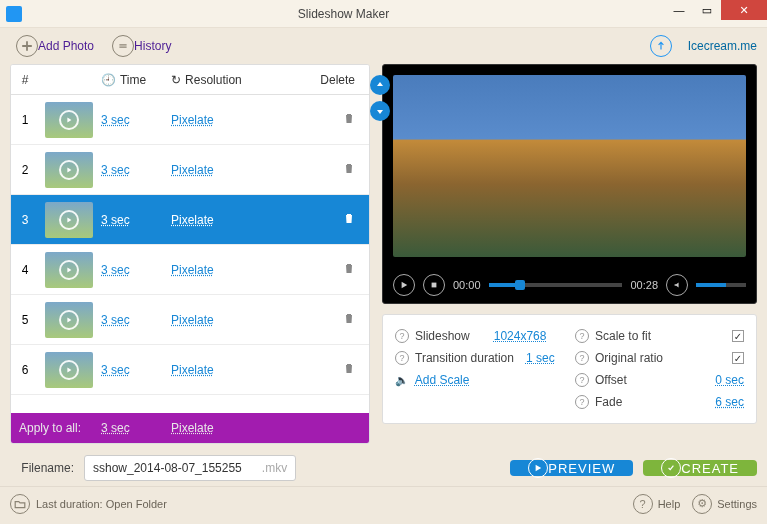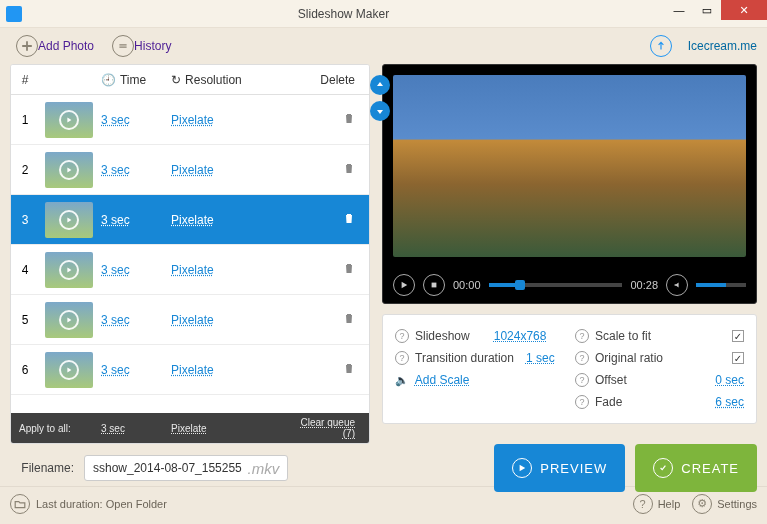--- a/index.html
+++ b/index.html
@@ -36,21 +36,21 @@
 .row { height: 50px; display: flex; align-items: center; border-bottom: 1px solid #ececec; font-size: 12px; }
 .row.sel { background: #1787d6; color: #fff; }
 .row .thumb { width: 48px; height: 36px; background: linear-gradient(#7ba8c9, #a8c97b); border-radius: 2px; margin-left: 6px; position: relative; }
 .row .thumb .playov { position: absolute; top: 50%; left: 50%; transform: translate(-50%, -50%); width: 20px; height: 20px; border: 2px solid rgba(255,255,255,0.9); border-radius: 50%; display: flex; align-items: center; justify-content: center; }
 .row .thumb .playov svg { width: 8px; height: 8px; }
 .row .link { color: #1787d6; text-decoration: underline dotted; cursor: pointer; }
 .row.sel .link { color: #fff; }
 .row .del { cursor: pointer; color: #888; }
 .row.sel .del { color: #fff; }
 
-.applybar { height: 30px; background: #404040; color: #e8e8e8; display: flex; align-items: center; font-size: 10px; }
+.applybar { height: 30px; background: #a21caf; color: #e8e8e8; display: flex; align-items: center; font-size: 12px; }
 .applybar .lbl { width: 90px; padding-left: 8px; }
 .applybar .alink { text-decoration: underline dotted; cursor: pointer; }
 
 .rightpane { flex: 1; display: flex; flex-direction: column; gap: 10px; }
 .preview { height: 240px; background: #000; border: 1px solid #333; border-radius: 3px; display: flex; flex-direction: column; }
 .preview .video { flex: 1; background: linear-gradient(#4a7cbc 0%, #5a8ccc 35%, #c28a3a 36%, #8b6530 60%, #3a5a3a 100%); margin: 10px; border-radius: 2px; }
 .pcontrols { height: 36px; display: flex; align-items: center; padding: 0 10px; gap: 8px; color: #ccc; font-size: 11px; }
 .pcbtn { width: 22px; height: 22px; border: 1.5px solid #aaa; border-radius: 50%; display: flex; align-items: center; justify-content: center; cursor: pointer; }
 .pcbtn svg { width: 8px; height: 8px; }
 .seekbar { flex: 1; height: 4px; background: #444; position: relative; cursor: pointer; }
@@ -65,23 +65,23 @@
 .sright { flex: 1; display: flex; align-items: center; gap: 6px; }
 .sval { margin-left: auto; }
 .q { width: 14px; height: 14px; border: 1px solid #999; border-radius: 50%; display: inline-flex; align-items: center; justify-content: center; font-size: 9px; color: #999; }
 .slink { color: #1787d6; text-decoration: underline dotted; cursor: pointer; }
 .cb { width: 12px; height: 12px; border: 1px solid #999; display: inline-flex; align-items: center; justify-content: center; cursor: pointer; }
 .cb.checked::after { content: "✓"; font-size: 10px; color: #333; }
 
 .filename-row { display: flex; align-items: center; height: 36px; padding: 0 10px; gap: 10px; margin-top: 6px; }
 .filename-row .lbl { font-size: 12px; color: #444; width: 64px; text-align: right; }
 .filename-row .input { flex: 1; max-width: 280px; height: 26px; background: #fff; border: 1px solid #ccc; border-radius: 3px; padding: 0 8px; display: flex; align-items: center; font-size: 12px; color: #333; }
-.filename-row .ext { color: #aaa; margin-left: auto; font-size: 15px; font-style: italic; }
+.filename-row .ext { color: #aaa; margin-left: auto; font-size: 12px; }
 .filename-row .spacer { flex: 1; }
-.bigbtn { height: 48px; padding: 0 18px; border-radius: 4px; display: flex; align-items: center; gap: 8px; color: #fff; font-size: 13px; letter-spacing: 1px; cursor: pointer; }
+.bigbtn { height: 16px; padding: 0 18px; border-radius: 4px; display: flex; align-items: center; color: #fff; font-size: 13px; letter-spacing: 1px; cursor: pointer; }
 .bigbtn.preview-btn { background: #1787d6; }
 .bigbtn.create-btn { background: #7eb53c; justify-content: space-between; }
 .bigbtn .bc { width: 20px; height: 20px; border: 1.5px solid #fff; border-radius: 50%; display: flex; align-items: center; justify-content: center; }
 .bigbtn .bc svg { width: 8px; height: 8px; }
 
 .footer { height: 34px; display: flex; align-items: center; padding: 0 10px; gap: 6px; font-size: 11px; color: #6b6458; border-top: 1px solid #e2dace; }
 .footer .circ { width: 20px; height: 20px; }
 .footer .fright { margin-left: auto; display: flex; gap: 12px; }
 .footer .fitem { display: flex; align-items: center; gap: 5px; cursor: pointer; }
 
@@ -272,21 +272,20 @@
     </div>
       </div>
     <div class="applybar">
       <div class="lbl">Apply to all:</div>
       <div class="col-time">
           <span class="alink">3 sec</span>
         </div>
       <div class="col-trans">
           <span class="alink">Pixelate</span>
         </div>
-      <div class="col-del"><span class="alink">Clear queue (7)</span></div>
     </div>
   </div>
 
   <div class="arrows">
     <div class="arrowbtn">
         <svg viewBox="0 0 10 10">
           <path d="M5 2l3 4H2z" fill="#fff"></path>
         </svg>
       </div>
     <div class="arrowbtn">

